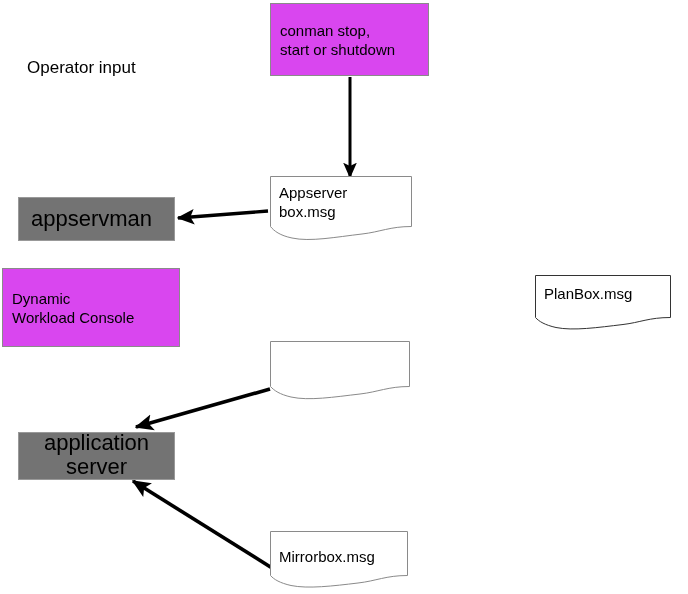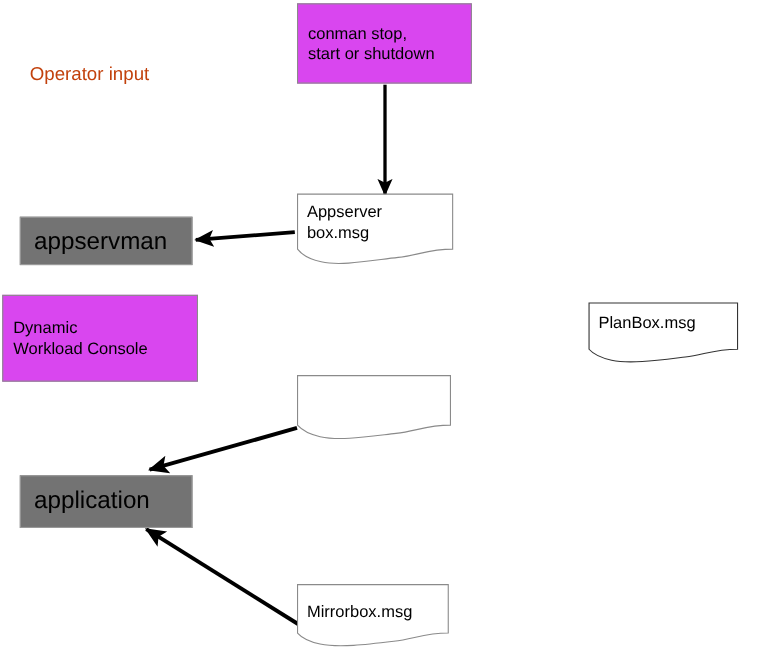--- a/index.html
+++ b/index.html
@@ -27,21 +27,21 @@
     box-sizing: border-box;
     display: flex;
     flex-direction: column;
     justify-content: center;
   }
   .plain-label {
     position: absolute;
     font-size: 17px;
     line-height: 21px;
     white-space: pre;
-    color: #c2410c;
+    color: #000000;
   }
   .rect-box {
     border: 1px solid #8a8a8a;
     background: #d946ef;
     padding: 6px 9px;
     font-size: 15px;
     line-height: 19px;
   }
   .shaded-box {
     border: 1px solid #999999;
@@ -135,22 +135,23 @@
 
 <div class="doc-node" style="left:270px; top:341px; width:140px; height:60px;">
   <svg class="doc-svg" width="140" height="60" viewBox="0 0 140 60" xmlns="http://www.w3.org/2000/svg">
     <path d="M 0.5 0.5 L 139.5 0.5 L 139.5 45.5
              C 118 45.5 108 51 90 53
              C 64 56 39 60 21 56
              C 10 53.5 4 49.5 0.5 45.5 Z" fill="#ffffff" stroke="#8a8a8a" stroke-width="1"></path>
   </svg>
 </div>
 
-<div class="node shaded-box" style="left:18px; top:432px; width:157px; height:48px; padding-top:2px;">
+<div class="node shaded-box" style="left:18px; top:432px; width:157px; height:48px; padding-top:2px;align-items:center;">
   <div>application</div>
+  <div>server</div>
 </div>
 
 <div class="doc-node" style="left:270px; top:531px; width:138px; height:58px;padding-left:16px;">
   <svg class="doc-svg" width="138" height="58" viewBox="0 0 138 58" xmlns="http://www.w3.org/2000/svg">
     <path d="M 0.5 0.5 L 137.5 0.5 L 137.5 44.5
              C 116 44.5 106 50 88 52
              C 63 55 38 58 21 54.5
              C 10 52 4 48.5 0.5 44.5 Z" fill="#ffffff" stroke="#8a8a8a" stroke-width="1"></path>
   </svg>
   <div class="doc-label" style="top:16px;">Mirrorbox.msg</div>

